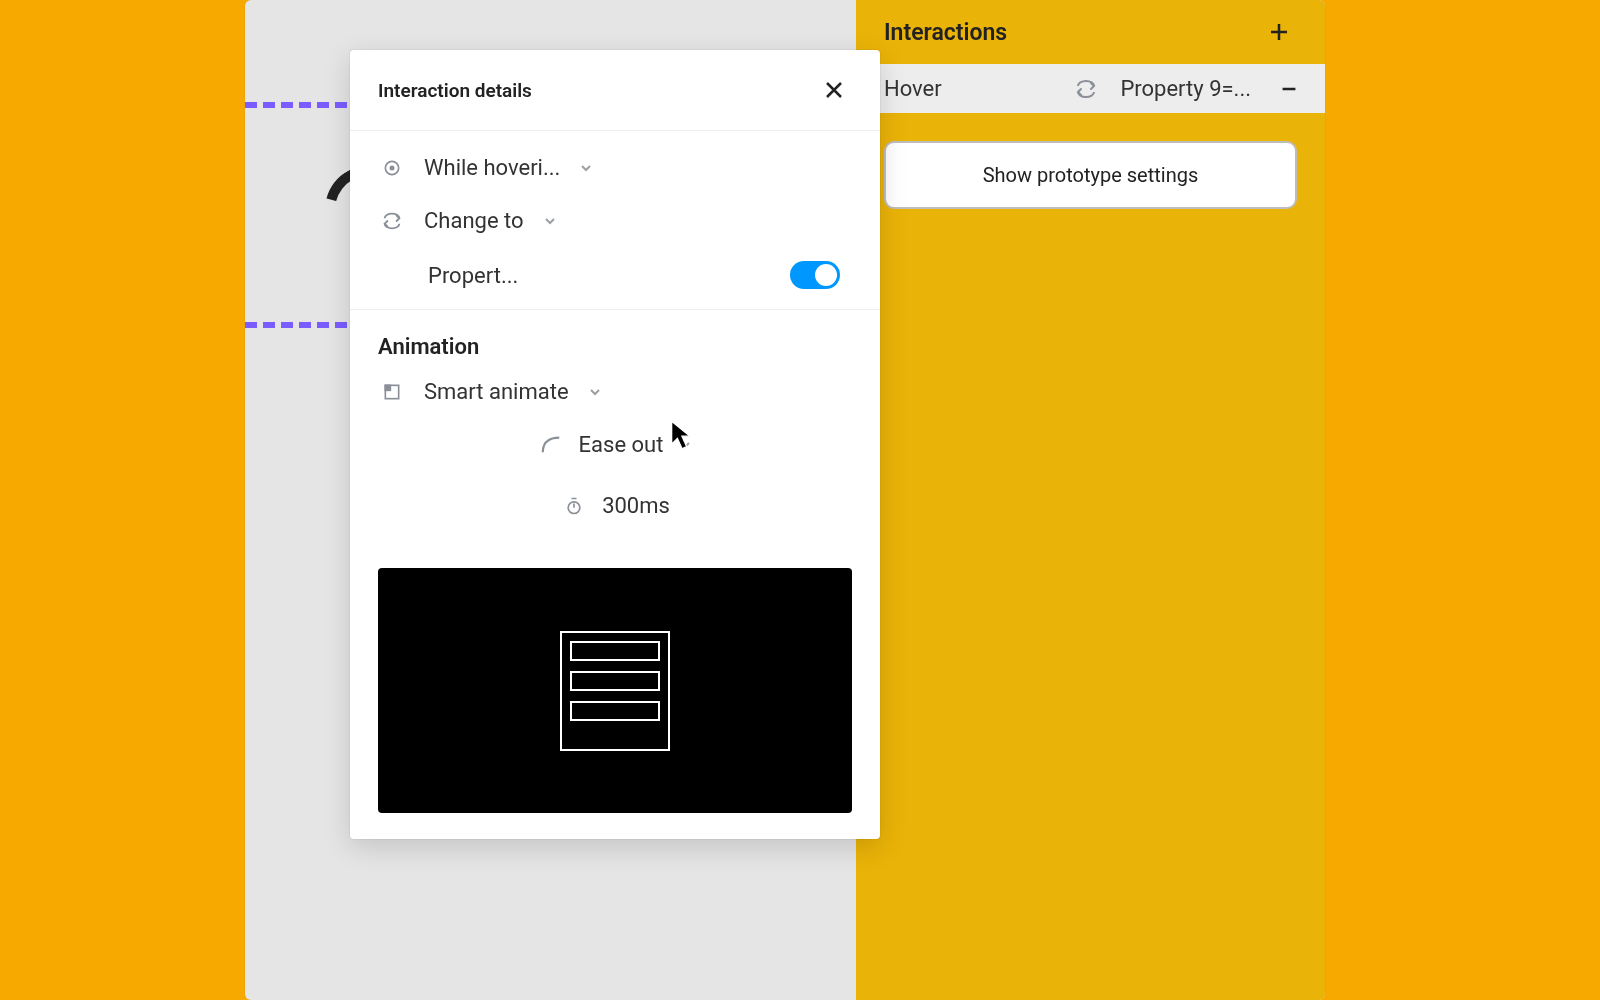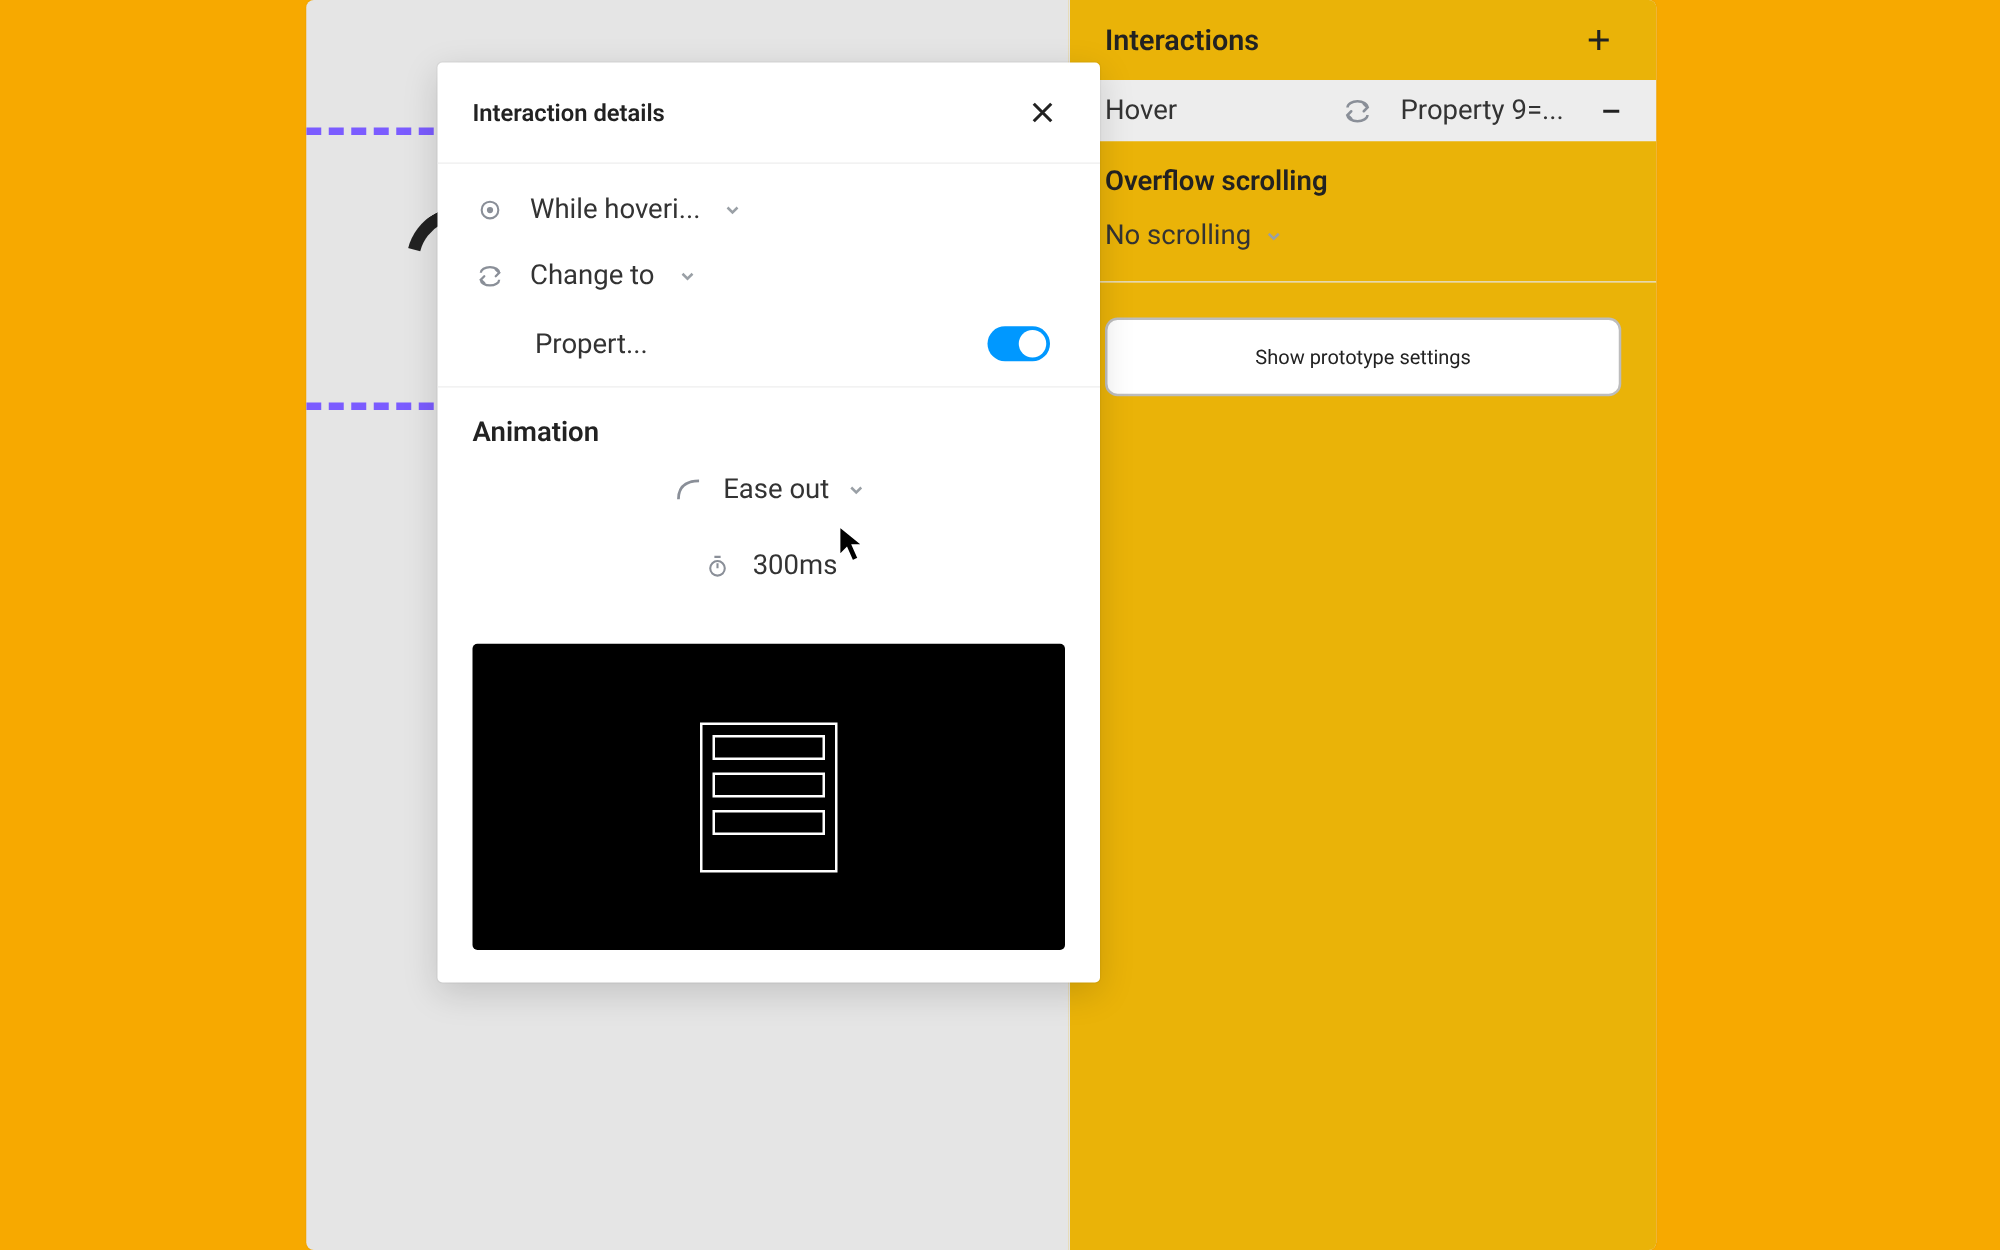--- a/index.html
+++ b/index.html
@@ -64,21 +64,21 @@
   .overflow-block { padding: 20px 28px 24px; border-bottom: 1px solid #e5e5e5; }
   .overflow-block h4 { font-size: 22px; font-weight: 600; margin-bottom: 18px; color: #222; }
   .select-like {
     display: inline-flex; align-items: center; gap: 10px;
     font-size: 22px; color: #333; cursor: pointer;
   }
   .chev { color: #9aa0a6; }
   .big-btn {
     margin: 28px; padding: 20px 0;
     border: 2px solid #bdbdbd; border-radius: 10px;
-    text-align: center; font-size: 16px; color: #222;
+    text-align: center; font-size: 20px; color: #222;
     cursor: pointer; background: #fff;
   }
 
   
   .popover {
     position: absolute;
     left: 350px; top: 50px;
     width: 530px;
     background: #ffffff;
     border-radius: 4px;
@@ -171,31 +171,20 @@
             </svg>
         </span>
         <span>Property 9=...</span>
         <span class="icon-btn" style="margin-right:-10px;">
           <svg width="22" height="22" viewBox="0 0 24 24" stroke="#222" stroke-width="2.5">
               <path d="M5 12h14"></path>
             </svg>
         </span>
       </div>
 
-      <div class="overflow-block">
-        <h4>Overflow scrolling</h4>
-        <div class="select-like">
-          <span>No scrolling</span>
-          <span class="chev">
-            <svg width="16" height="16" viewBox="0 0 24 24" fill="none" stroke="currentColor" stroke-width="3">
-                <path d="M6 9l6 6 6-6"></path>
-              </svg>
-          </span>
-        </div>
-      </div>
 
       <div class="big-btn">
         <span>Show prototype settings</span>
       </div>
     </div>
 
   </div>
 
   <div class="popover">
     <div class="pop-head">
@@ -241,20 +230,34 @@
 
       <div class="row indent" style="justify-content: space-between; padding-right: 40px;">
         <span class="label">Propert...</span>
         <span class="toggle"></span>
       </div>
 
       <div class="section-break"></div>
 
       <div class="anim-head">Animation</div>
 
+      <div class="row">
+        <span class="icon-slot">
+          <svg width="20" height="20" viewBox="0 0 24 24" fill="none" stroke="#8a8f98" stroke-width="2">
+              <rect x="4" y="4" width="16" height="16"></rect>
+              <rect x="4" y="4" width="6" height="6" fill="#8a8f98"></rect>
+            </svg>
+        </span>
+        <span class="label">Smart animate</span>
+        <span class="chev">
+          <svg width="16" height="16" viewBox="0 0 24 24" fill="none" stroke="#9aa0a6" stroke-width="3">
+              <path d="M6 9l6 6 6-6"></path>
+            </svg>
+        </span>
+      </div>
 
       <div class="row2">
         <div class="half">
           <span class="icon-slot">
             <svg width="22" height="22" viewBox="0 0 24 24" fill="none" stroke="#8a8f98" stroke-width="2.4">
                 <path d="M3 20 C 3 6, 14 4, 21 4"></path>
               </svg>
           </span>
           <span>Ease out</span>
           <span class="chev">

